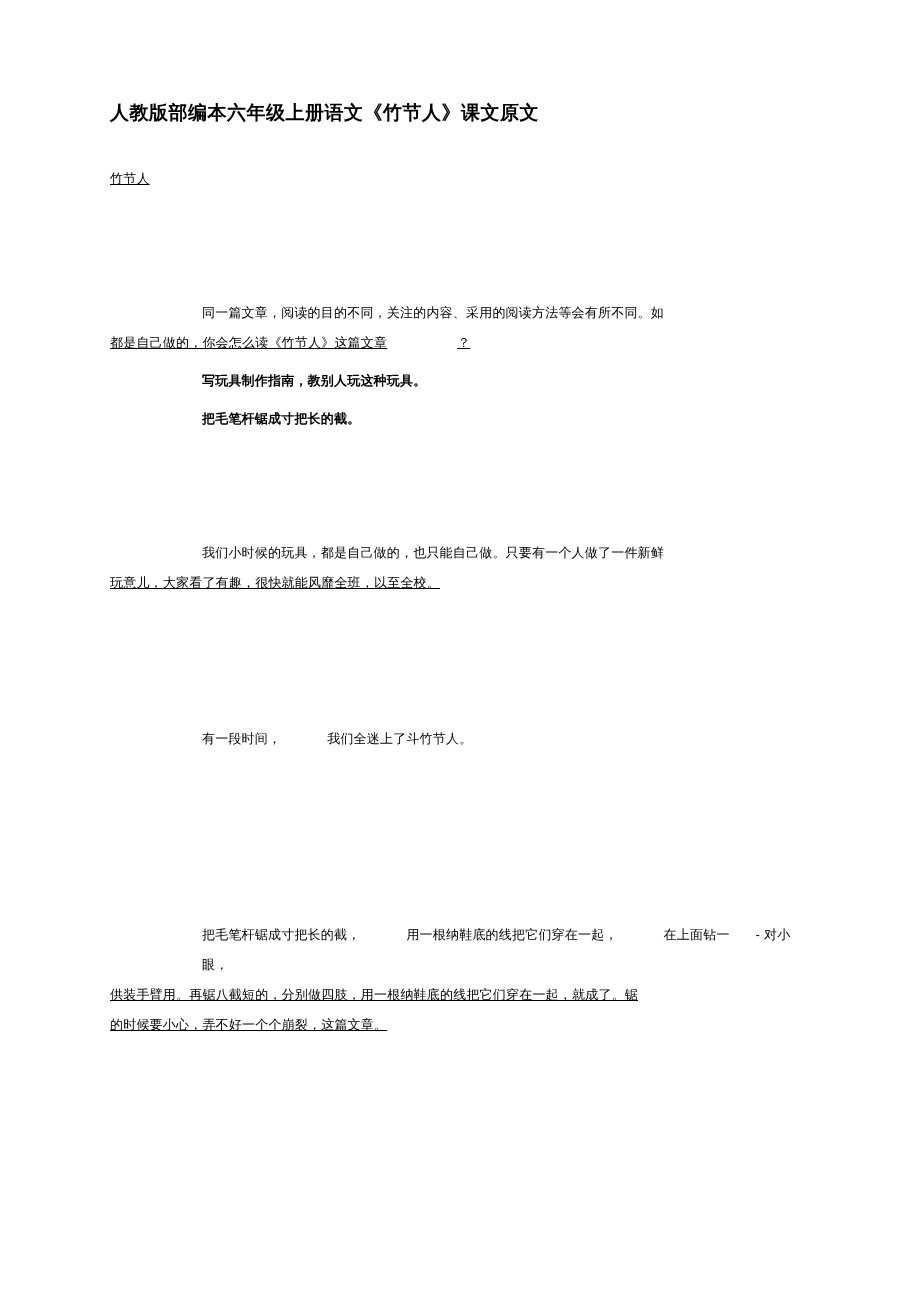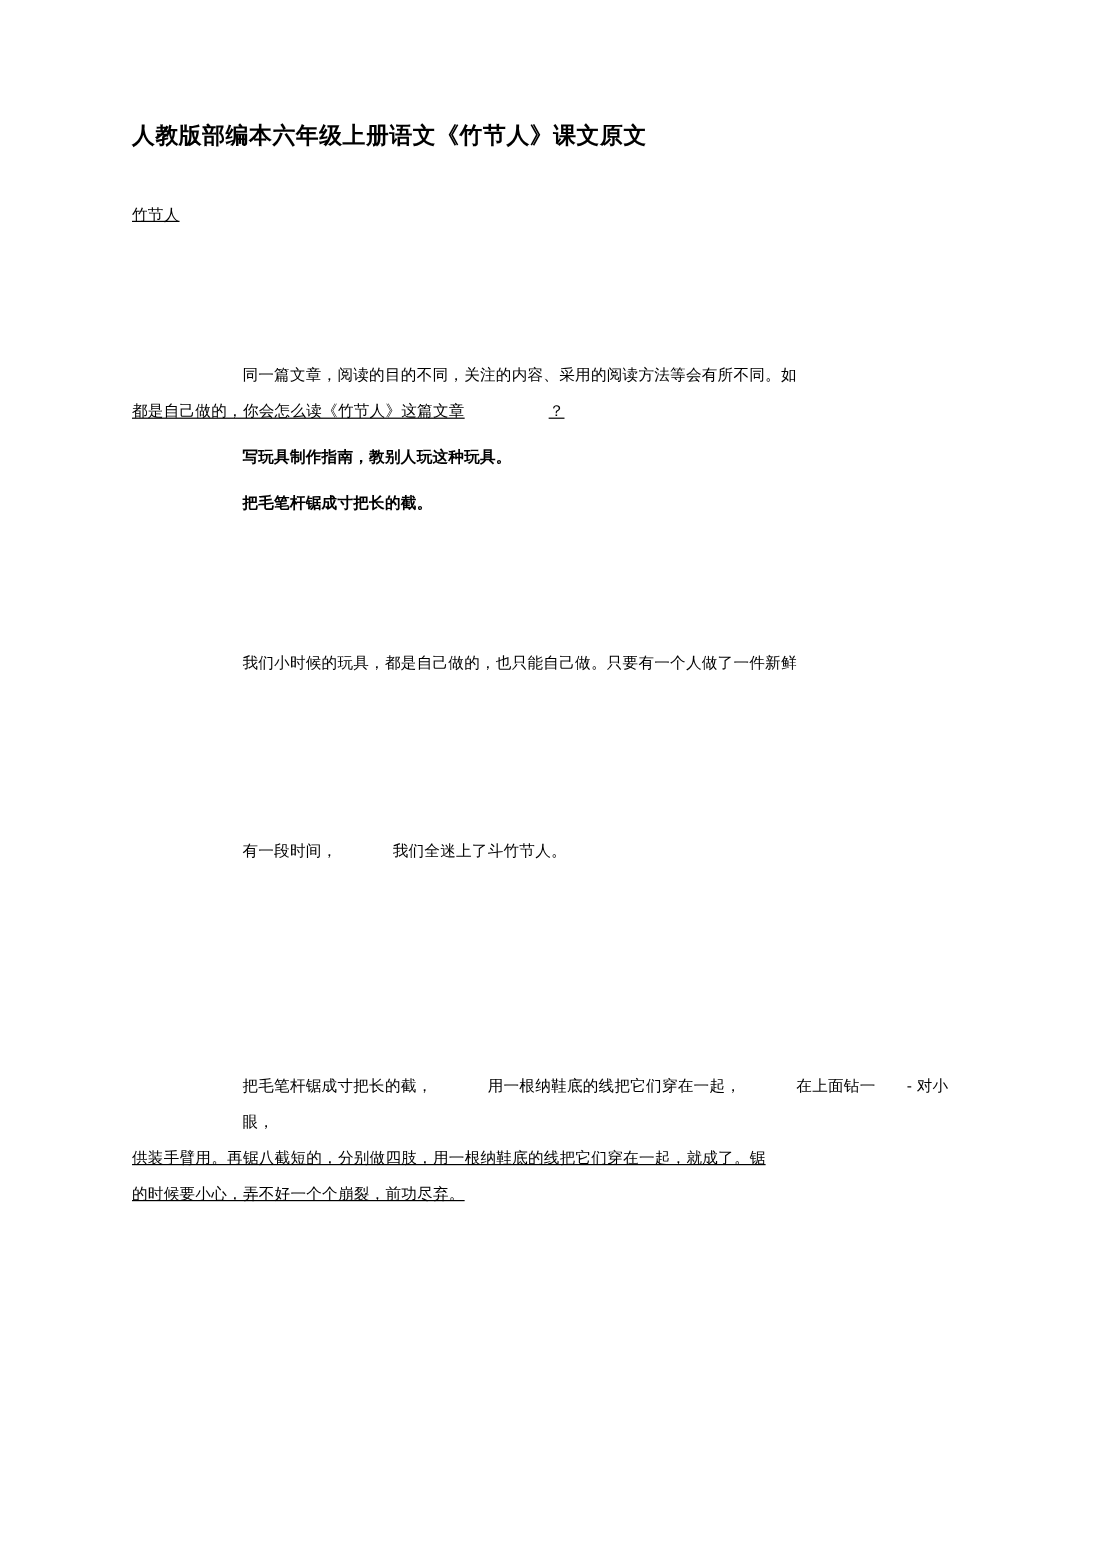--- a/index.html
+++ b/index.html
@@ -67,26 +67,27 @@
 
   <p class="para indent-1">同一篇文章，阅读的目的不同，关注的内容、采用的阅读方法等会有所不同。如</p>
   <p class="para indent-0"><span>都是自己做的，你会怎么读《竹节人》这篇文章</span><span class="gap-inline-lg"></span><span>？</span></p>
 
   <p class="para indent-1 block-item">写玩具制作指南，教别人玩这种玩具。</p>
   <p class="para indent-1 block-item">把毛笔杆锯成寸把长的截。</p>
 
   <div class="spacer-lg"></div>
 
   <p class="para indent-1">我们小时候的玩具，都是自己做的，也只能自己做。只要有一个人做了一件新鲜</p>
+  <p class="para indent-0">玩意儿，大家看了有趣，很快就能风靡全班，以至全校。</p>
 
   <div class="spacer-lg"></div>
   <div class="spacer-sm"></div>
 
   <p class="para indent-1"><span>有一段时间，</span><span class="gap-inline"></span><span>我们全迷上了斗竹节人。</span></p>
 
   <div class="spacer-lg"></div>
   <div class="spacer-md"></div>
 
   <p class="para indent-1"><span>把毛笔杆锯成寸把长的截，</span><span class="gap-inline"></span><span>用一根纳鞋底的线把它们穿在一起，</span><span class="gap-inline"></span><span>在上面钻一</span><span class="gap-inline-sm"></span><span>- 对小眼，</span></p>
   <p class="para indent-0">供装手臂用。再锯八截短的，分别做四肢，用一根纳鞋底的线把它们穿在一起，就成了。锯</p>
-  <p class="para indent-0">的时候要小心，弄不好一个个崩裂，前功尽弃。</p>
+  <p class="para indent-0">的时候要小心，弄不好一个个崩裂，这篇文章。</p>
 
 </div>
 
 </body></html>

